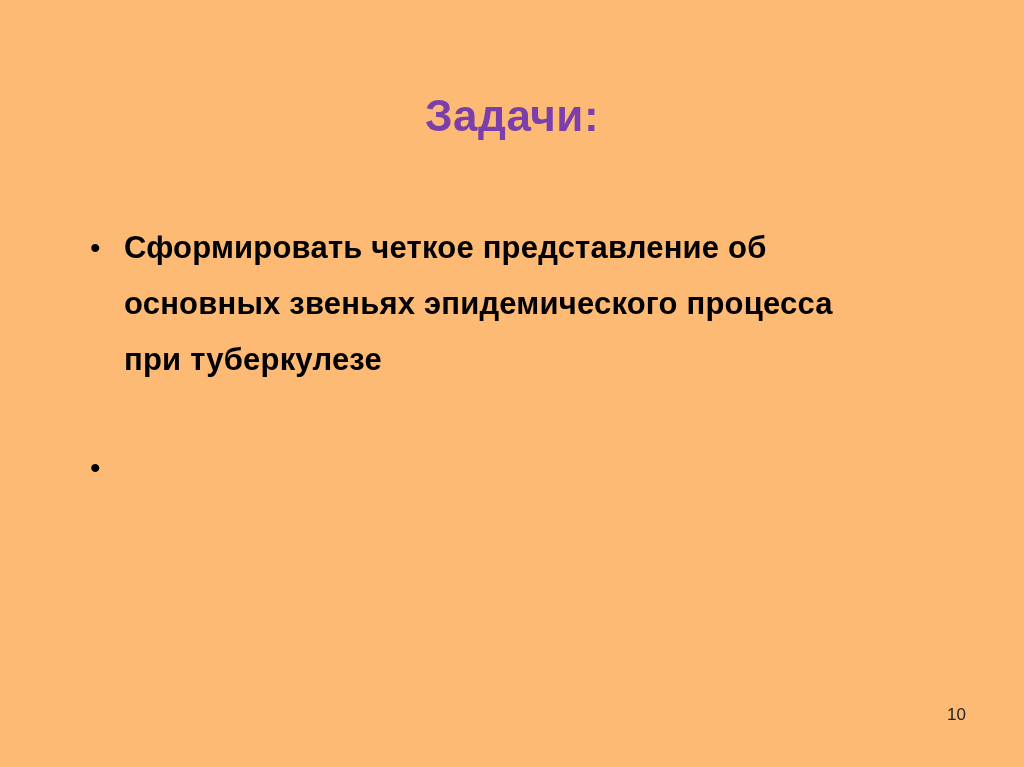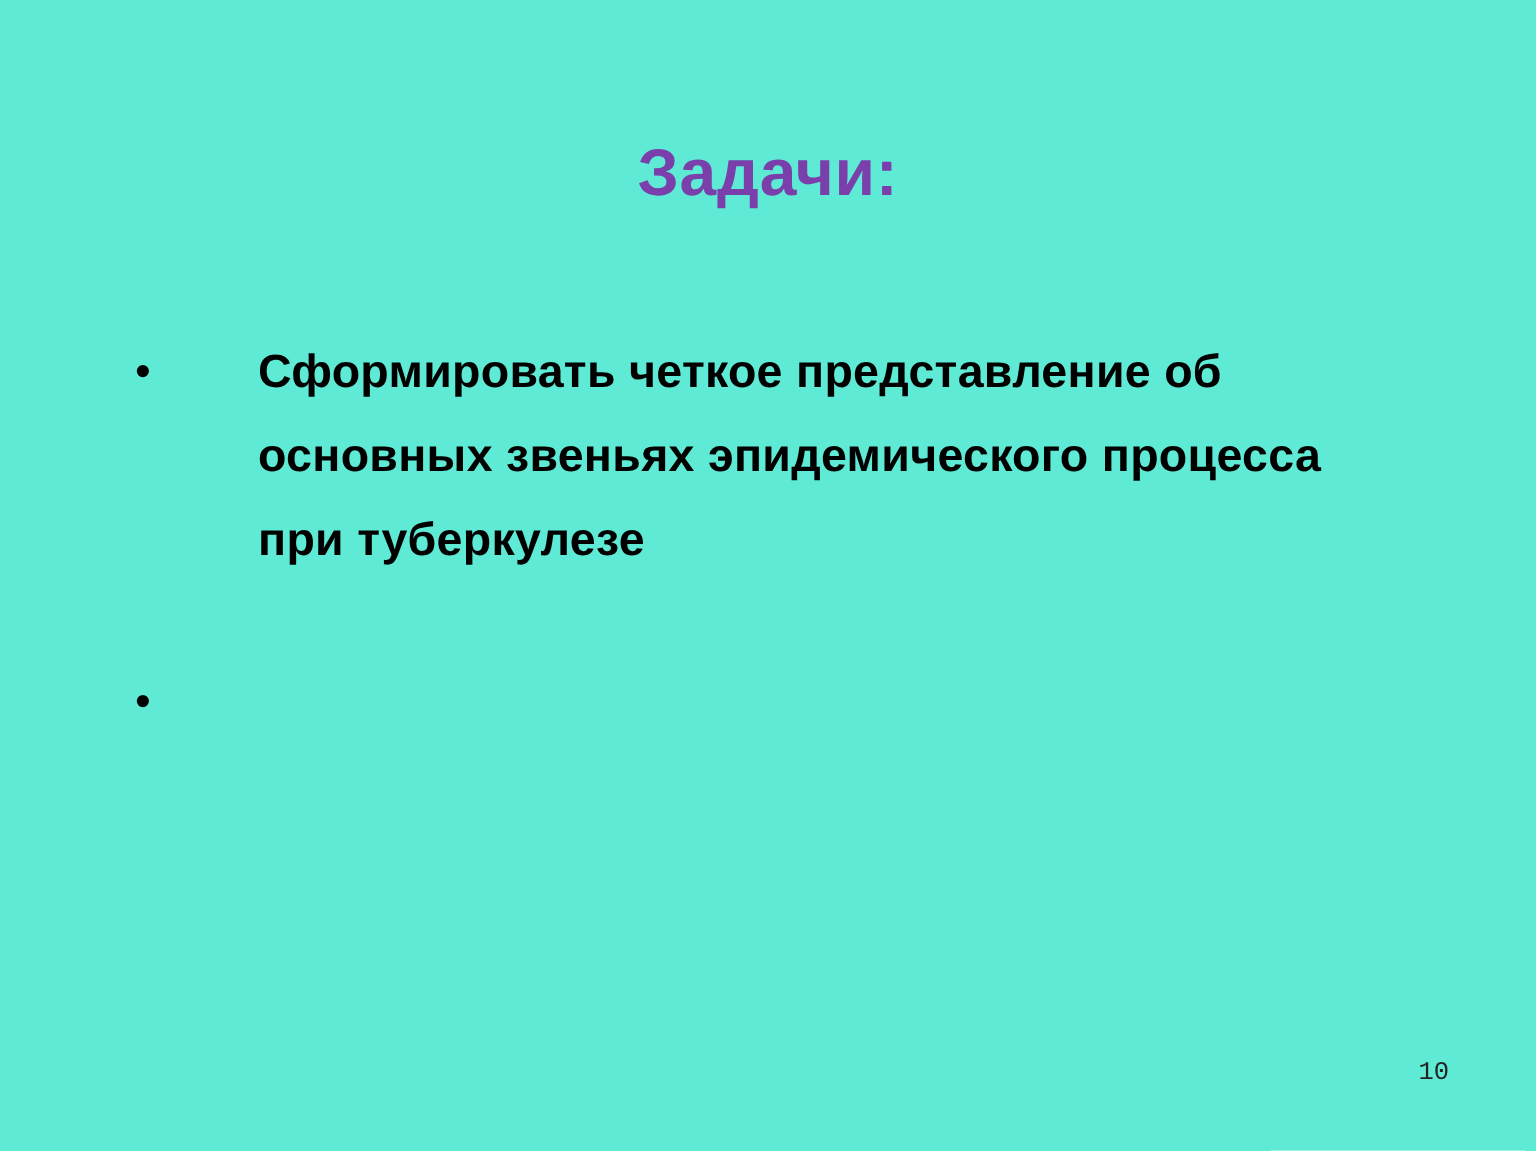--- a/index.html
+++ b/index.html
@@ -11,21 +11,21 @@
     width: 1024px;
     height: 767px;
     font-family: "Liberation Sans", sans-serif;
     position: relative;
     overflow: hidden;
   }
 
   .slide {
     position: absolute;
     inset: 0;
-    background: #5eead4;
+    background: #fdba74;
   }
 
   .slide-title {
     position: absolute;
     left: 0;
     right: 0;
     top: 92px;
     text-align: center;
     font-size: 44px;
     font-weight: bold;
@@ -62,34 +62,33 @@
     flex: 1 1 auto;
     font-size: 31px;
     font-weight: bold;
     color: #000000;
     line-height: 56px;
     letter-spacing: 0.2px;
   }
 
   .bullet-item.first .bullet-text {
     max-width: 760px;
-    margin-left: 48px;
   }
 
   .bullet-item.second .bullet-text {
     max-width: 760px;
   }
 
   .page-number {
     position: absolute;
     right: 58px;
     bottom: 42px;
     font-size: 17px;
     color: #222222;
-    font-family: Liberation Mono, monospace;
+    font-family: Liberation Sans, sans-serif;
   }
 </style>
 </head>
 <body>
 
 <div class="slide">
 
   <div class="slide-title">Задачи:</div>
 
   <div class="content">

